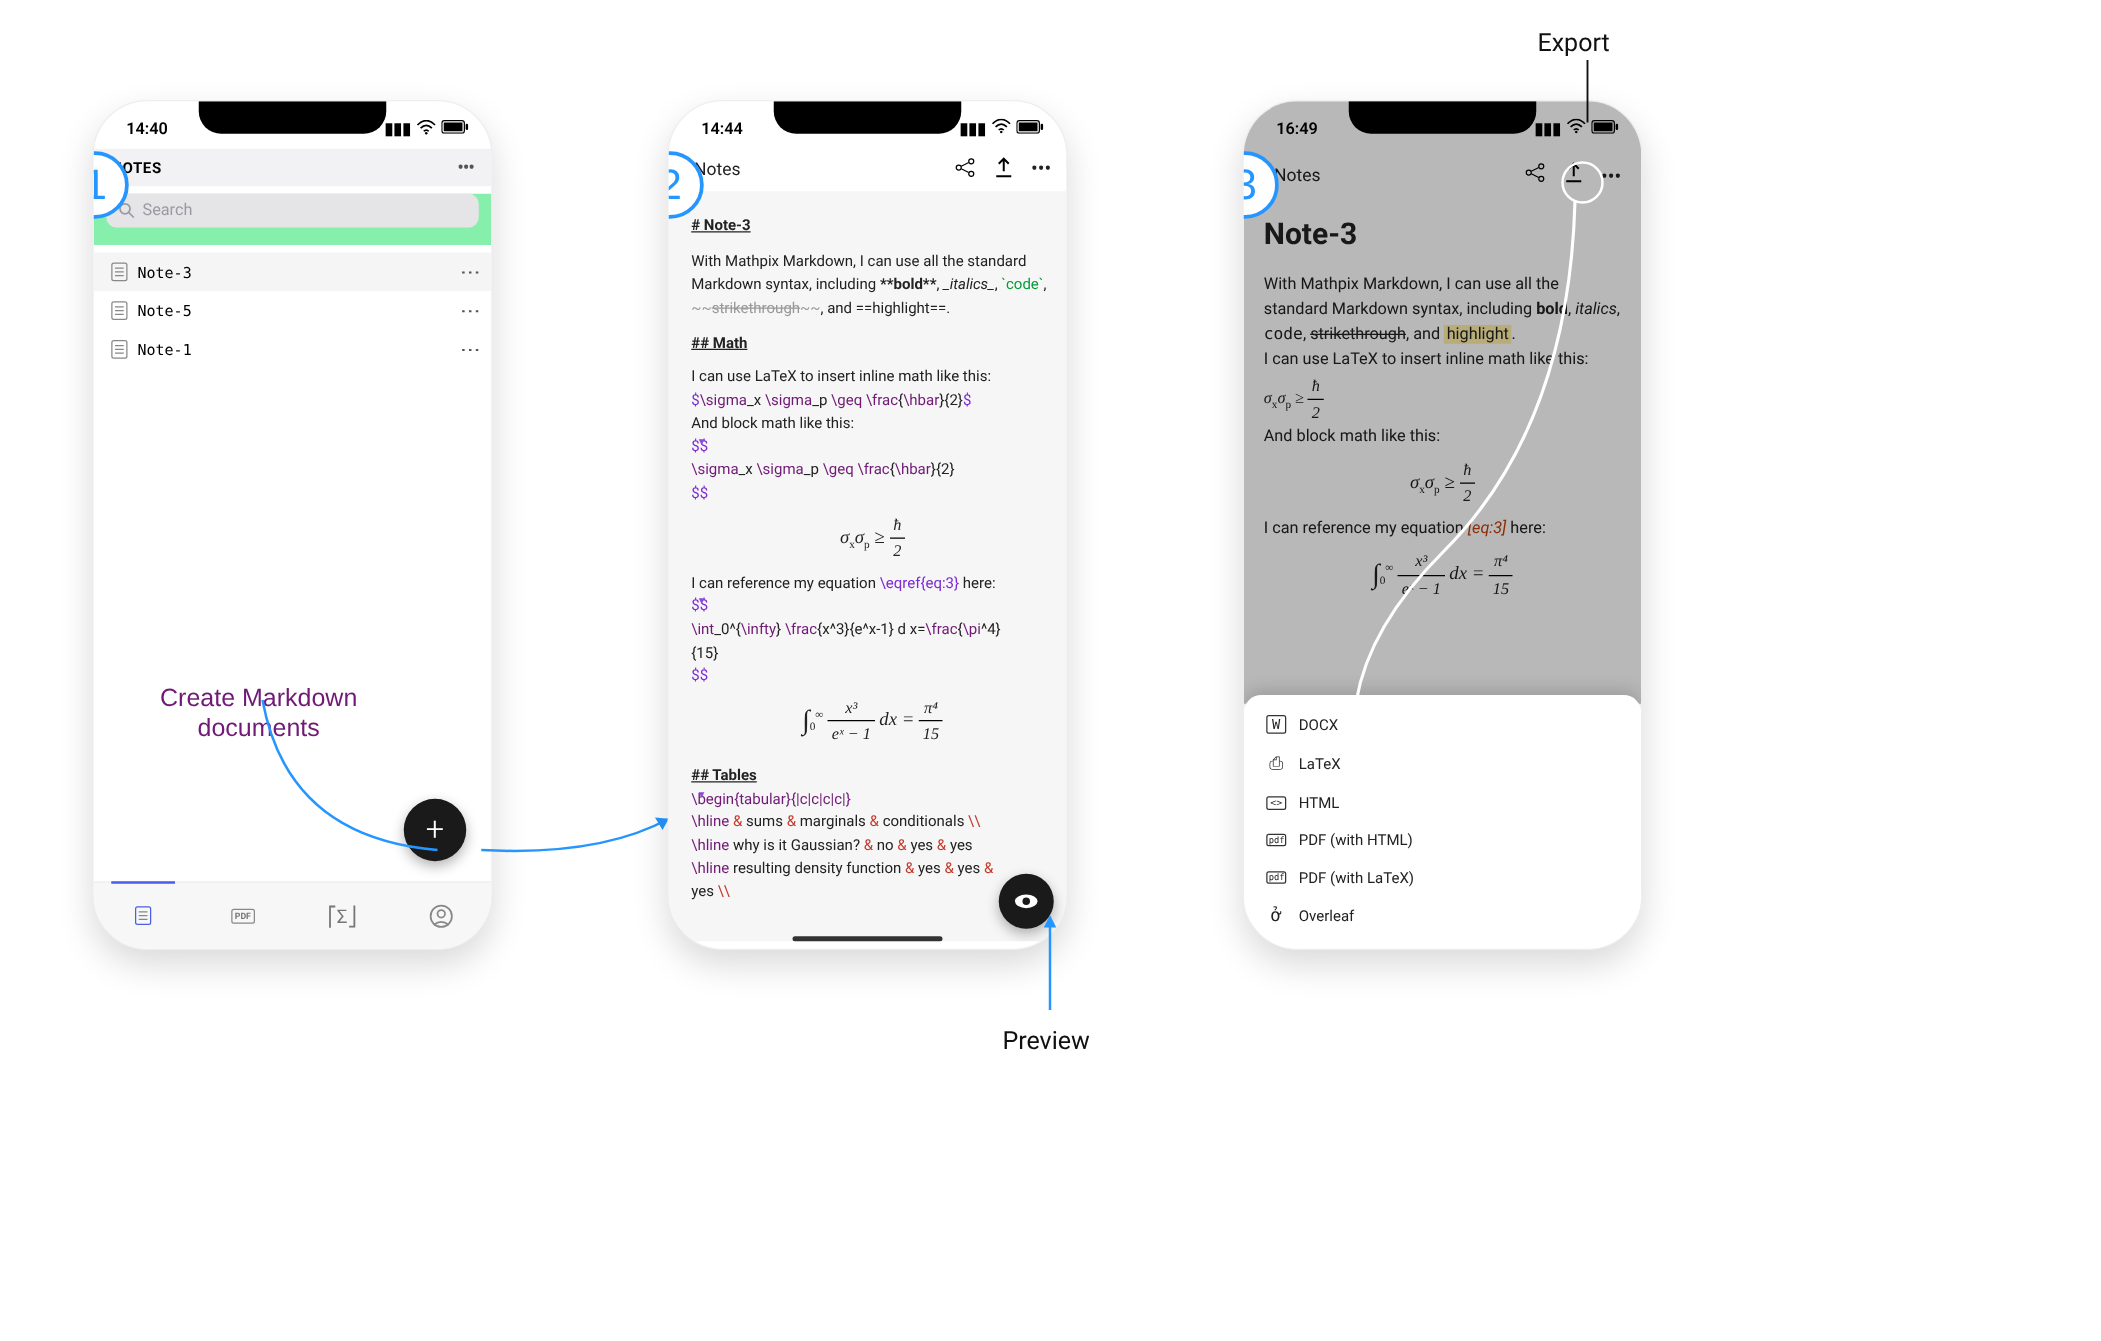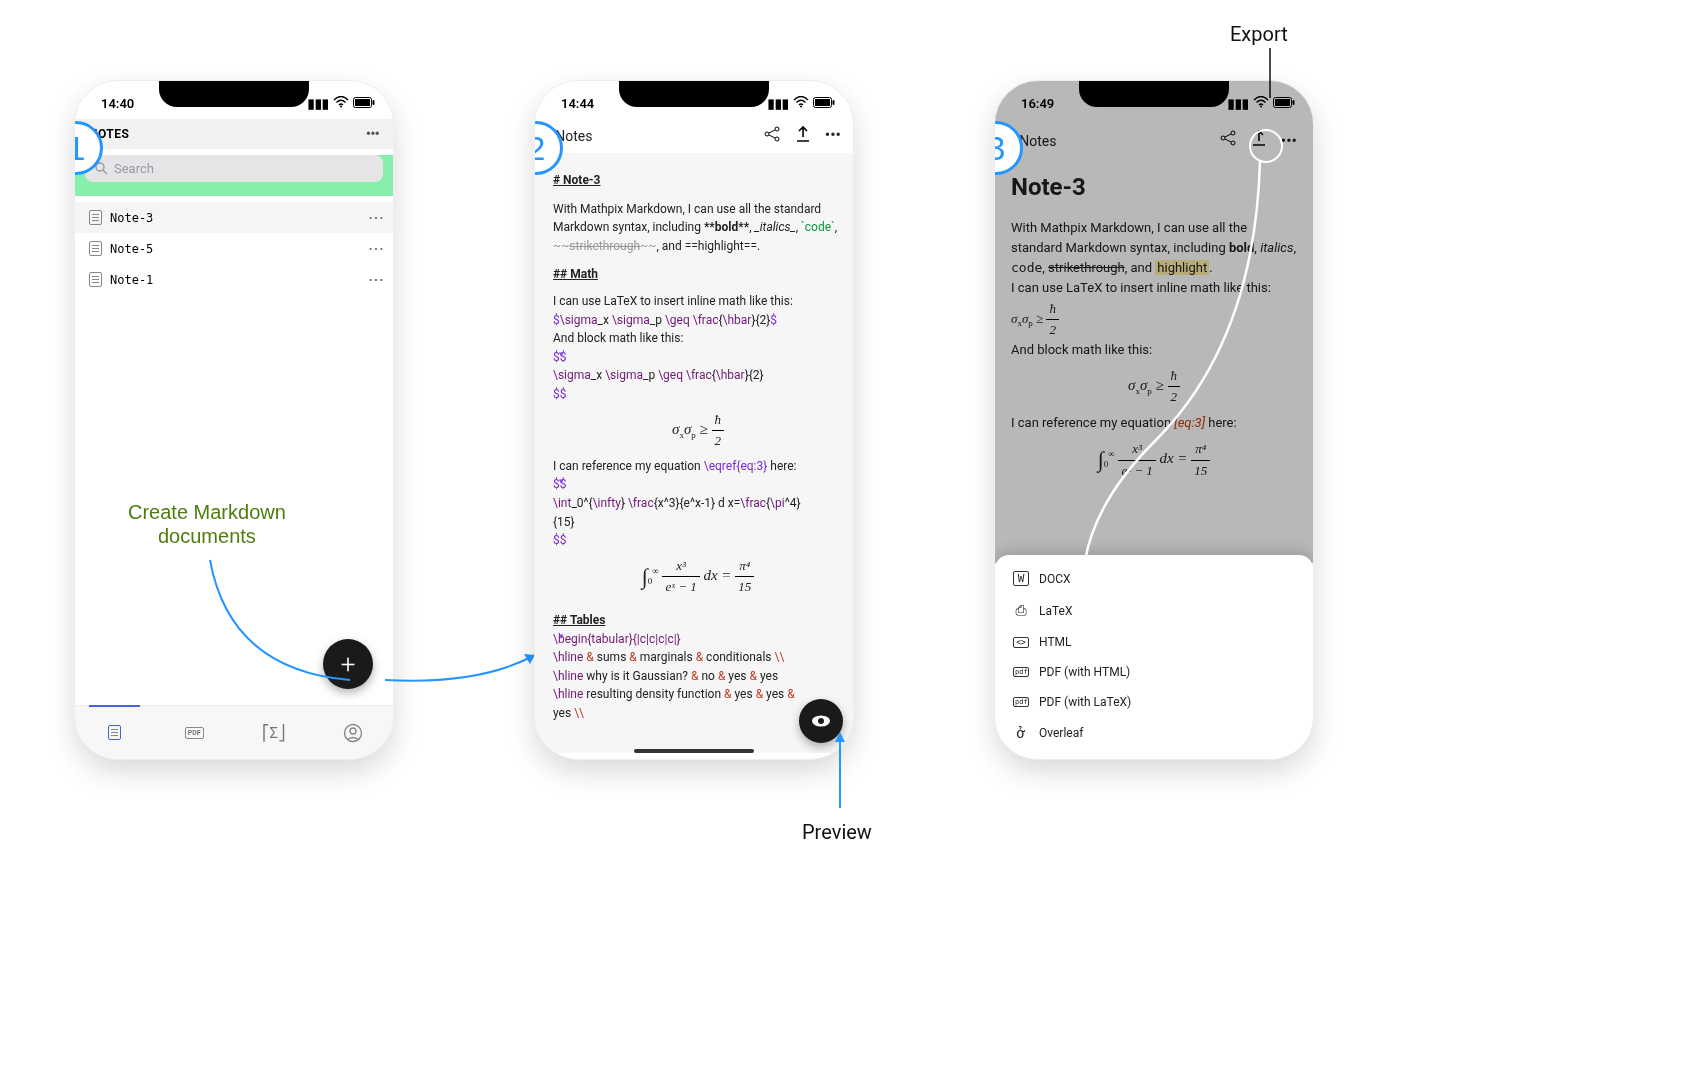--- a/index.html
+++ b/index.html
@@ -84,21 +84,21 @@
   .p3-h2{ font-size:17px; font-weight:700; margin:10px 0 6px;}
   .p3-math{ font-family:"Cambria Math","STIXGeneral",serif; font-style:italic;}
   .p3-eqref{ color:#c2410c;font-style:italic;}
   .p3-highlight{ background:#fff0a8; padding:0 2px;}
   .sheet{ position:absolute; left:0; right:0; bottom:0; background:#fff; z-index:10; border-radius:14px 14px 0 0; padding:8px 0 10px; box-shadow:0 -4px 14px rgba(0,0,0,0.15);}
   .sheet-item{ display:flex; align-items:center; gap:10px; padding:8px 18px; font-size:12px; color:#222;}
   .sheet-ic{ width:16px; text-align:center; font-family:ui-monospace,monospace; font-size:11px; border:1px solid #333; border-radius:2px; padding:0 1px;}
   .sheet-ic.plain{ border:none; font-size:14px;}
   .ring-export{ position:absolute; top:48px; right:30px; width:34px; height:34px; border:2px solid #fff; border-radius:50%; z-index:12; pointer-events:none;}
   
-  .annot { position:absolute; color:#4d7c0f; font-size:20px; font-weight:400; line-height:1.2; font-family:"Segoe UI",sans-serif;}
+  .annot { position:absolute; color:#701a75; font-size:20px; font-weight:400; line-height:1.2; font-family:"Segoe UI",sans-serif;margin-top:47px;}
   .annot-black{ position:absolute; color:#111; font-size:20px; font-weight:400; }
   svg.overlay{ position:absolute; overflow:visible; pointer-events:none;}
 </style>
 </head>
 <body>
 
 <div class="stage">
 
   <div class="annot-black" style="top:-8px; left:1190px;">Export</div>
 

